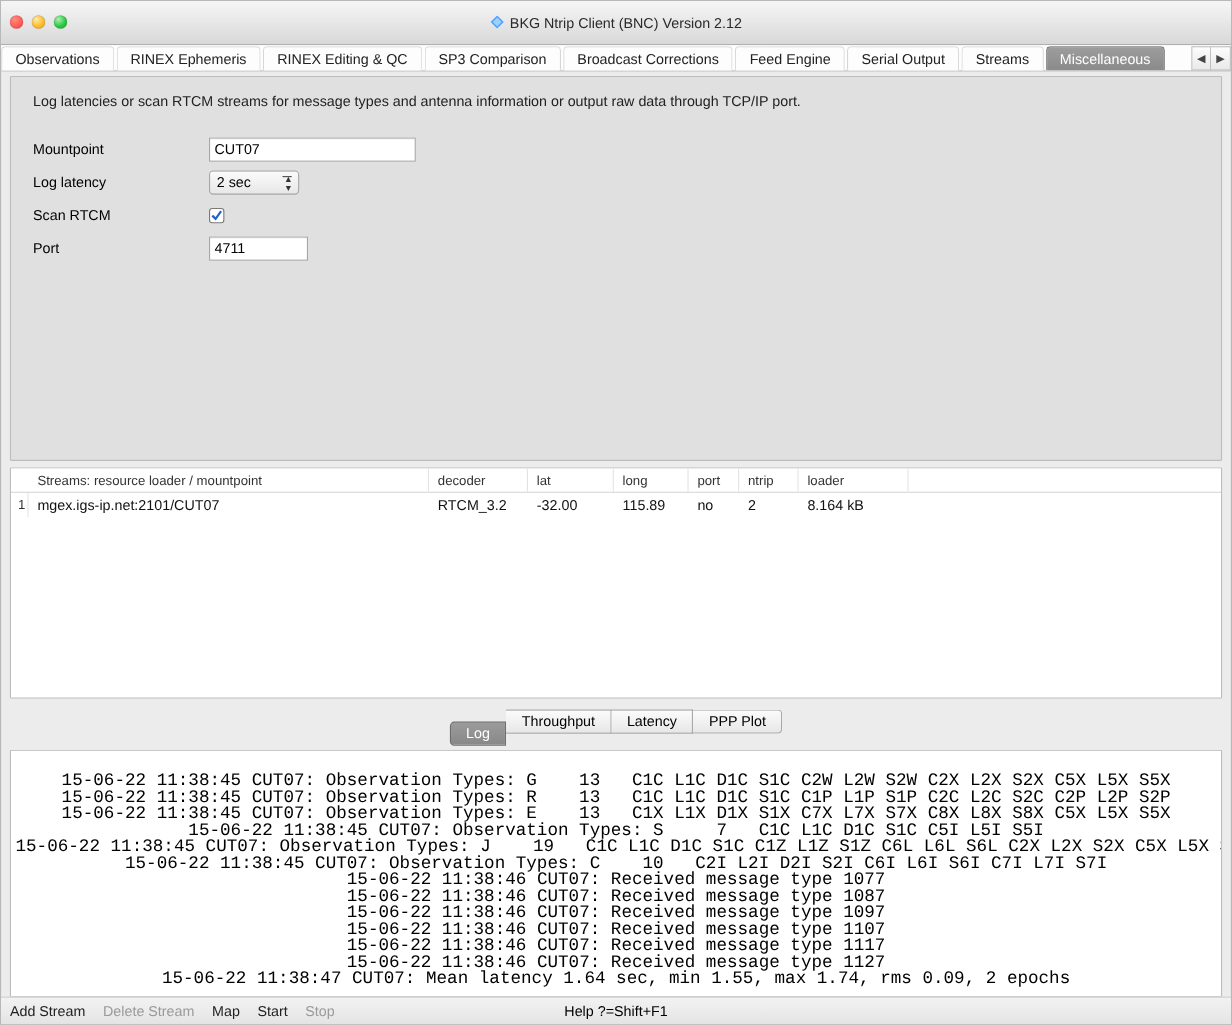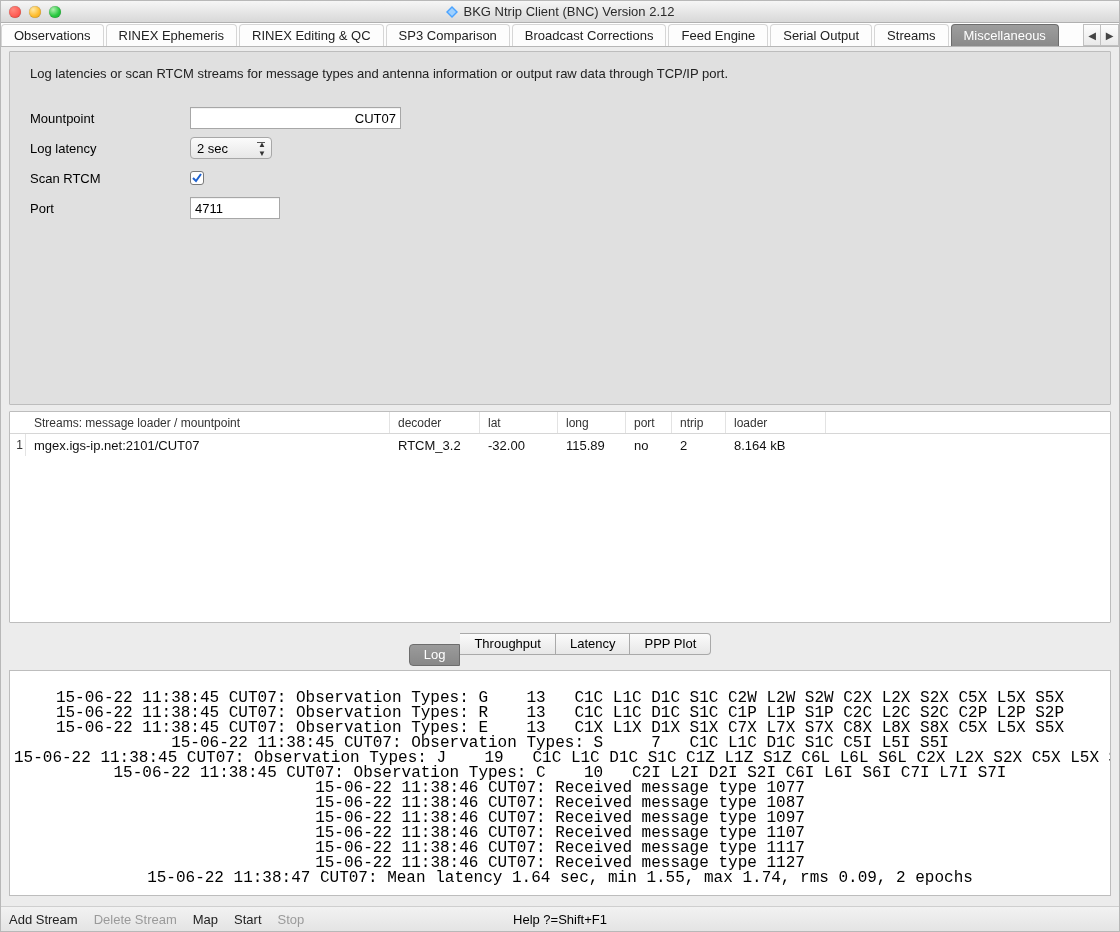--- a/index.html
+++ b/index.html
@@ -1,21 +1,21 @@
 <!DOCTYPE html>
 <html><head>
 <meta charset="utf-8">
 <style>
   * { box-sizing: border-box; margin: 0; padding: 0; }
   html, body { height: 100%; font-family: "Lucida Grande", "Helvetica Neue", Arial, sans-serif; font-size: 13px; color: #000; }
   body { background: #e8e8e8; }
 
   .window { width: 1120px; height: 932px; background: #ececec; display: flex; flex-direction: column; border: 1px solid #b8b8b8; }
 
-  .titlebar { height: 22px; background: linear-gradient(#f6f6f6, #d8d8d8); border-bottom: 1px solid #b0b0b0; display: flex; align-items: center; position: relative; }
+  .titlebar { height: 40px; background: linear-gradient(#f6f6f6, #d8d8d8); border-bottom: 1px solid #b0b0b0; display: flex; align-items: center; position: relative; }
   .traffic { display: flex; gap: 8px; padding-left: 8px; position: absolute; left: 0; }
   .dot { width: 12px; height: 12px; border-radius: 50%; box-shadow: inset 0 0 1px rgba(0,0,0,.4), 0 0 1px rgba(0,0,0,.2); }
   .dot.red { background: radial-gradient(circle at 35% 30%, #ff8a80, #ff5f57 55%, #e33e35); }
   .dot.yellow { background: radial-gradient(circle at 35% 30%, #ffe9a6, #ffbd2e 55%, #dea123); }
   .dot.green { background: radial-gradient(circle at 35% 30%, #b0f0b0, #28c940 55%, #1fa533); }
   .titlebar .title { flex: 1; text-align: center; font-size: 13px; color: #2a2a2a; display: flex; align-items: center; justify-content: center; gap: 6px; }
   .titlebar .title .app-icon { width: 12px; height: 12px; display:inline-block; }
 
   .tabbar { display: flex; align-items: stretch; height: 24px; background: #fdfdfd; border-top: 1px solid #fff; border-bottom: 1px solid #b7b7b7; padding-left: 0; }
   .tab { padding: 0 12px; line-height: 22px; font-size: 13px; color: #222; border: 1px solid transparent; border-bottom: none; border-radius: 4px 4px 0 0; background: #fdfdfd; cursor: default; white-space: nowrap; }
@@ -24,21 +24,21 @@
   .tab.inactive { background: #fdfdfd; border-color: #d6d6d6; }
   .tab-arrows { margin-left: auto; display: flex; }
   .tab-arrow { width: 18px; height: 22px; border: 1px solid #c0c0c0; background: linear-gradient(#fdfdfd,#e9e9e9); display:flex; align-items:center; justify-content:center; font-size: 10px; color:#444; }
   .tab-arrow + .tab-arrow { border-left:none; }
 
   .panel { margin: 4px 8px 6px 8px; border: 1px solid #bdbdbd; background: #e0e0e0; padding: 14px 20px 20px 20px; border-radius: 1px; height: 354px; }
   .panel .desc { font-size: 13px; color: #222; margin-bottom: 22px; }
   .form-row { display: flex; align-items: center; height: 30px; }
   .form-row label { width: 160px; font-size: 13px; }
   .text-input { height: 22px; border: 1px solid #a7a7a7; background: #fff; padding: 2px 4px; font-size: 13px; border-radius: 0; box-shadow: inset 0 1px 0 rgba(0,0,0,.05); }
-  .text-input.w1 { width: 211px; text-align: right; }
+  .text-input.w1 { width: 188px; }
   .text-input.w2 { width: 90px; }
   .select { height: 22px; border: 1px solid #a7a7a7; background: linear-gradient(#fbfbfb,#e7e7e7); border-radius: 4px; padding: 1px 18px 1px 6px; font-size: 13px; position: relative; display:inline-flex; align-items:center; min-width:82px; }
   .select::after { content: ""; position:absolute; right:6px; top:4px; width:8px; height:12px; background:
       linear-gradient(#555,#555), linear-gradient(#555,#555);
       background-size: 8px 1px, 8px 1px; background-repeat:no-repeat; }
   .select .caret { position:absolute; right:5px; top:2px; font-size:8px; color:#333; line-height:9px; }
   .checkbox { width: 14px; height: 14px; border: 1px solid #7a7a7a; background: #fff; border-radius: 3px; display:inline-flex; align-items:center; justify-content:center; box-shadow: inset 0 1px 0 rgba(255,255,255,.6); }
   .checkbox.checked svg { display:block; }
   .checkbox svg { display:none; width:12px; height:12px; }
 
@@ -134,21 +134,21 @@
     </div>
     <div class="form-row">
       <label>Port</label>
       <input class="text-input w2" type="text" value="4711" style="">
     </div>
   </div>
 
   <div class="streams-wrap">
     <div class="streams-head">
       <div class="rownum"></div>
-      <div class="cell c-res">Streams:   message loader / mountpoint</div>
+      <div class="cell c-res">Streams:   resource loader / mountpoint</div>
       <div class="cell c-dec">decoder</div>
       <div class="cell c-lat">lat</div>
       <div class="cell c-lon">long</div>
       <div class="cell c-nmea">port</div>
       <div class="cell c-ntrip">ntrip</div>
       <div class="cell c-bytes">loader</div>
     </div>
     <div class="streams-body">
       <div class="streams-row">
         <div class="rownum">1</div>

